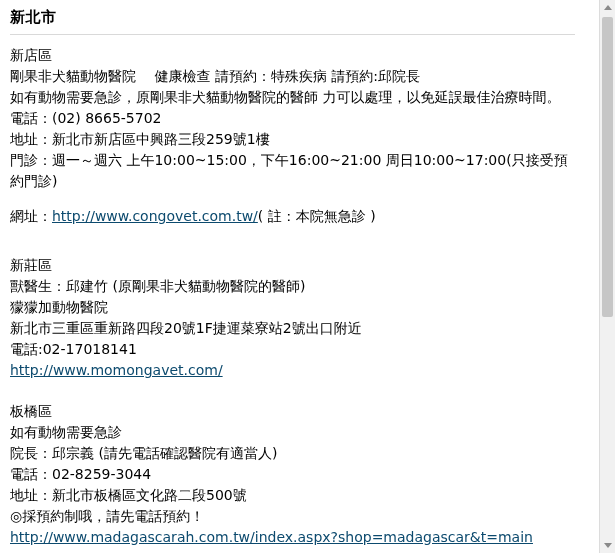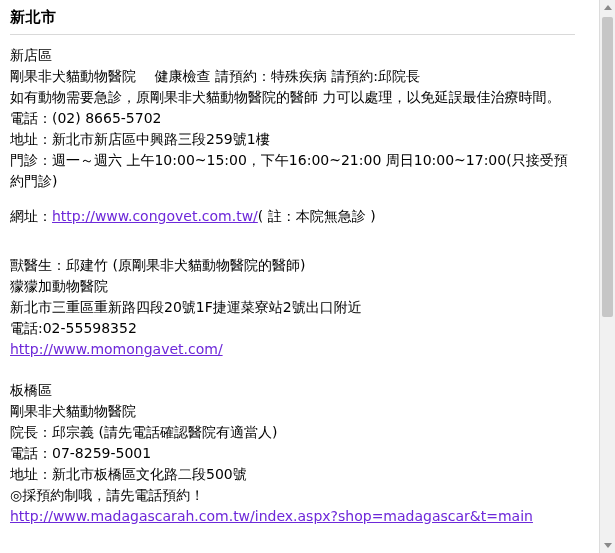--- a/index.html
+++ b/index.html
@@ -47,21 +47,21 @@
   }
   .line {
     font-size: 14px;
     line-height: 21px;
     margin: 0;
     word-break: break-all;
   }
   .gap-md { height: 14px; }
   .gap-lg { height: 22px; }
   a.link {
-    color: #6d28d9;
+    color: #0c4a6e;
     cursor: pointer;
   }
   .scrollbar {
     position: absolute;
     top: 0;
     right: 0;
     width: 15px;
     height: 553px;
     background: #f1f1f1;
     border-left: 1px solid #dcdcdc;
@@ -117,34 +117,35 @@
       <p class="line">電話：(02) 8665-5702</p>
       <p class="line">地址：新北市新店區中興路三段259號1樓</p>
       <p class="line">門診：週一～週六 上午10:00~15:00，下午16:00~21:00 周日10:00~17:00(只接受預約門診)</p>
       <div class="gap-md"></div>
       <p class="line"><span>網址：</span><a class="link" href="#">http://www.congovet.com.tw/</a><span>( 註：本院無急診 )</span></p>
     </div>
 
     <div class="gap-lg"></div>
 
     <div class="block">
+      <p class="line">新莊區</p>
       <p class="line">獸醫生：邱建竹 (原剛果非犬貓動物醫院的醫師)</p>
       <p class="line">獴獴加動物醫院</p>
       <p class="line">新北市三重區重新路四段20號1F捷運菜寮站2號出口附近</p>
-      <p class="line">電話:02-55598352</p>
+      <p class="line">電話:02-17018141</p>
       <p class="line"><a class="link" href="#">http://www.momongavet.com/</a></p>
     </div>
 
     <div class="gap-md"></div>
 
     <div class="block">
       <p class="line">板橋區</p>
-      <p class="line">剛果非犬貓動物醫院</p>
+      <p class="line">如有動物需要急診</p>
       <p class="line">院長：邱宗義 (請先電話確認醫院有適當人)</p>
-      <p class="line">電話：07-8259-5001</p>
+      <p class="line">電話：02-8259-3044</p>
       <p class="line">地址：新北市板橋區文化路二段500號</p>
       <p class="line">◎採預約制哦，請先電話預約！</p>
       <p class="line"><a class="link" href="#">http://www.madagascarah.com.tw/index.aspx?shop=madagascar&amp;t=main</a></p>
     </div>
 
   </div>
 
   <div class="scrollbar">
     <div class="sb-up">
       <span class="arrow-up"></span>

